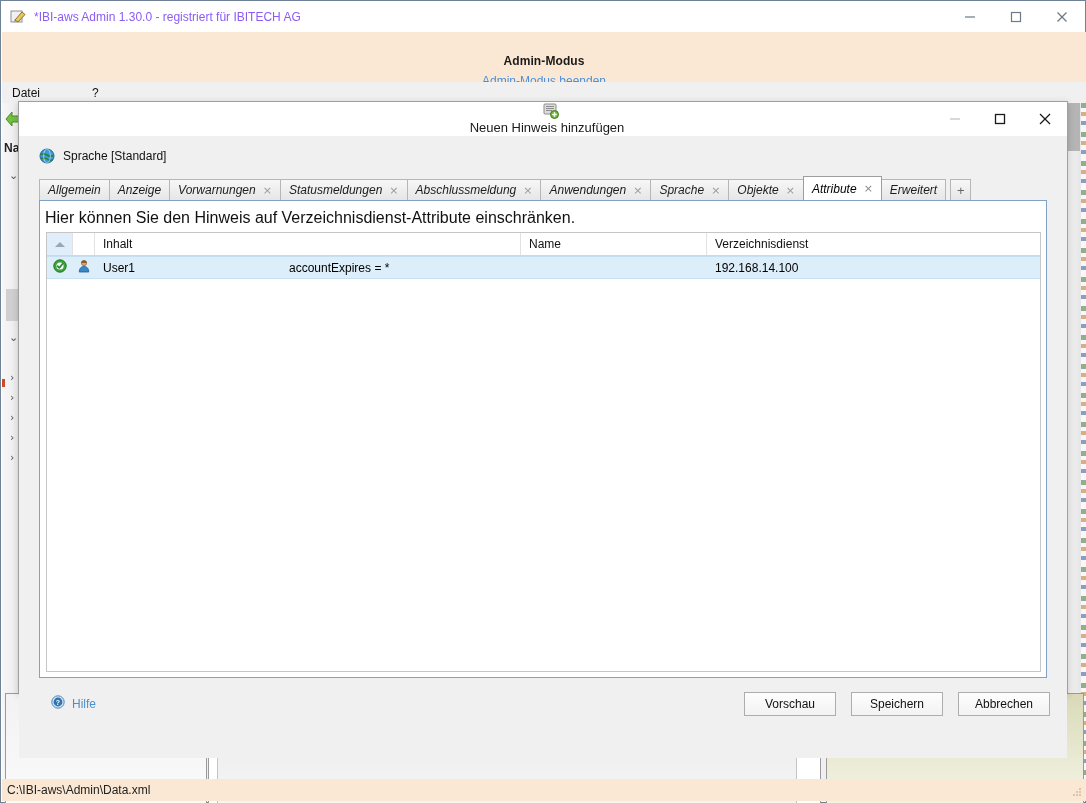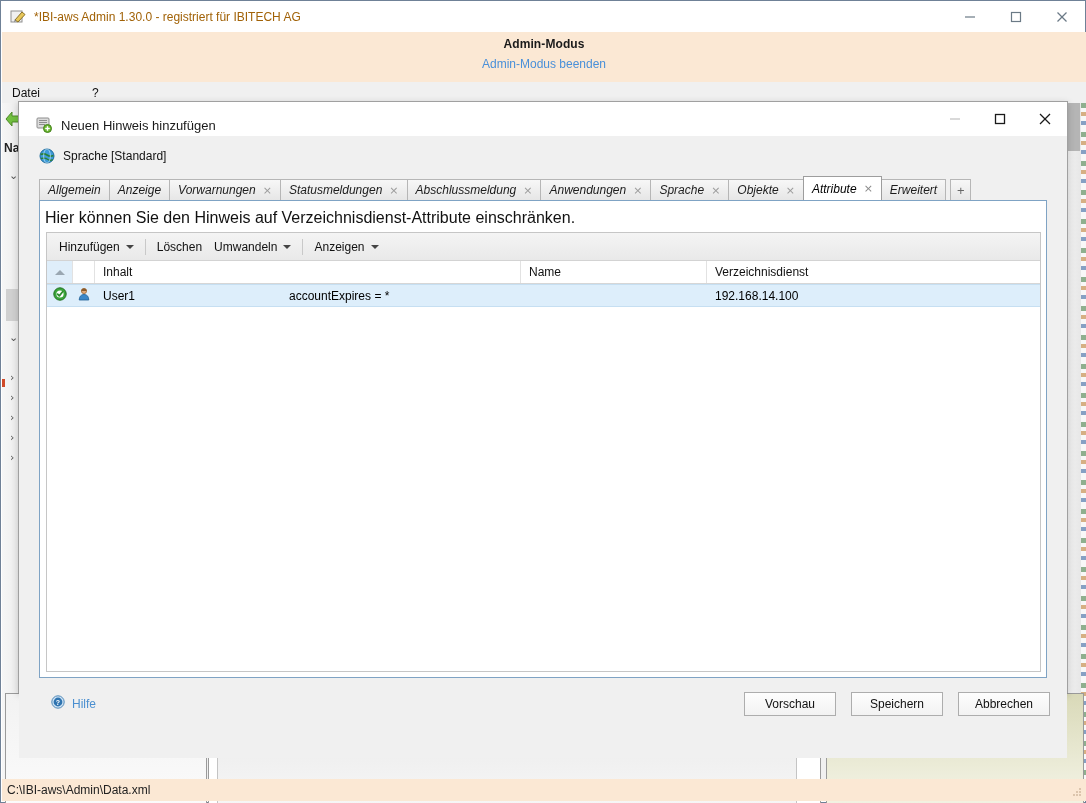--- a/index.html
+++ b/index.html
@@ -41,21 +41,21 @@
     align-items: center;
   }
   .main-title-icon {
     margin-left: 9px;
     width: 17px; height: 17px;
     display: flex; align-items: center; justify-content: center;
   }
   .main-title-text {
     margin-left: 7px;
     font-size: 12px;
-    color: #a16207;
+    color: #8b5cf6;
   }
   .win-buttons {
     position: absolute;
     right: 0; top: 0;
     display: flex;
     height: 31px;
   }
   .win-btn {
     width: 46px; height: 31px;
     display: flex; align-items: center; justify-content: center;
@@ -69,21 +69,21 @@
     left: 1px; top: 31px;
     width: 1084px;
     height: 50px;
     background: #fbe8d4;
     text-align: center;
   }
   .admin-title {
     font-weight: bold;
     font-size: 12px;
     color: #1a1a1a;
-    padding-top: 5px;
+    padding-top: 22px;
     letter-spacing: 0.1px;
   }
   .admin-link {
     font-size: 12px;
     color: #4a90d9;
     padding-top: 6px;
   }
 
   .menubar {
     position: absolute;
@@ -238,20 +238,21 @@
     border: 1px solid #a0a0a0;
     box-sizing: border-box;
     box-shadow: 0 2px 7px rgba(0,0,0,0.18);
   }
   .dlg-titlebar {
     position: relative;
     height: 46px;
     background: #ffffff;
     display: flex;
     align-items: center;
+    flex-direction: column;
   }
   .dlg-title-icon {
     margin-left: 16px;
     width: 18px; height: 18px;
     display: flex; align-items: center; justify-content: center;
   }
   .dlg-title-text {
     margin-left: 8px;
     font-size: 13px;
     color: #1a1a1a;
@@ -661,39 +662,20 @@
           <span>Erweitert</span>
         </div>
         <div class="tab-add">+</div>
       </div>
 
       <div class="tab-content">
         <div class="tab-desc">Hier können Sie den Hinweis auf Verzeichnisdienst-Attribute einschränken.</div>
 
         <div class="grid-wrap">
 
-          <div class="grid-toolbar">
-            <div class="tb-item">
-              <span>Hinzufügen</span>
-              <span class="caret"></span>
-            </div>
-            <div class="tb-sep"></div>
-            <div class="tb-item">
-              <span>Löschen</span>
-            </div>
-            <div class="tb-item">
-              <span>Umwandeln</span>
-              <span class="caret"></span>
-            </div>
-            <div class="tb-sep"></div>
-            <div class="tb-item">
-              <span>Anzeigen</span>
-              <span class="caret"></span>
-            </div>
-          </div>
 
           <div class="grid-head">
             <div class="gh c0">
               <div class="sort-asc"></div>
             </div>
             <div class="gh c1"></div>
             <div class="gh c3">Inhalt</div>
             <div class="gh c2">Name</div>
             <div class="gh c4">Verzeichnisdienst</div>
           </div>

